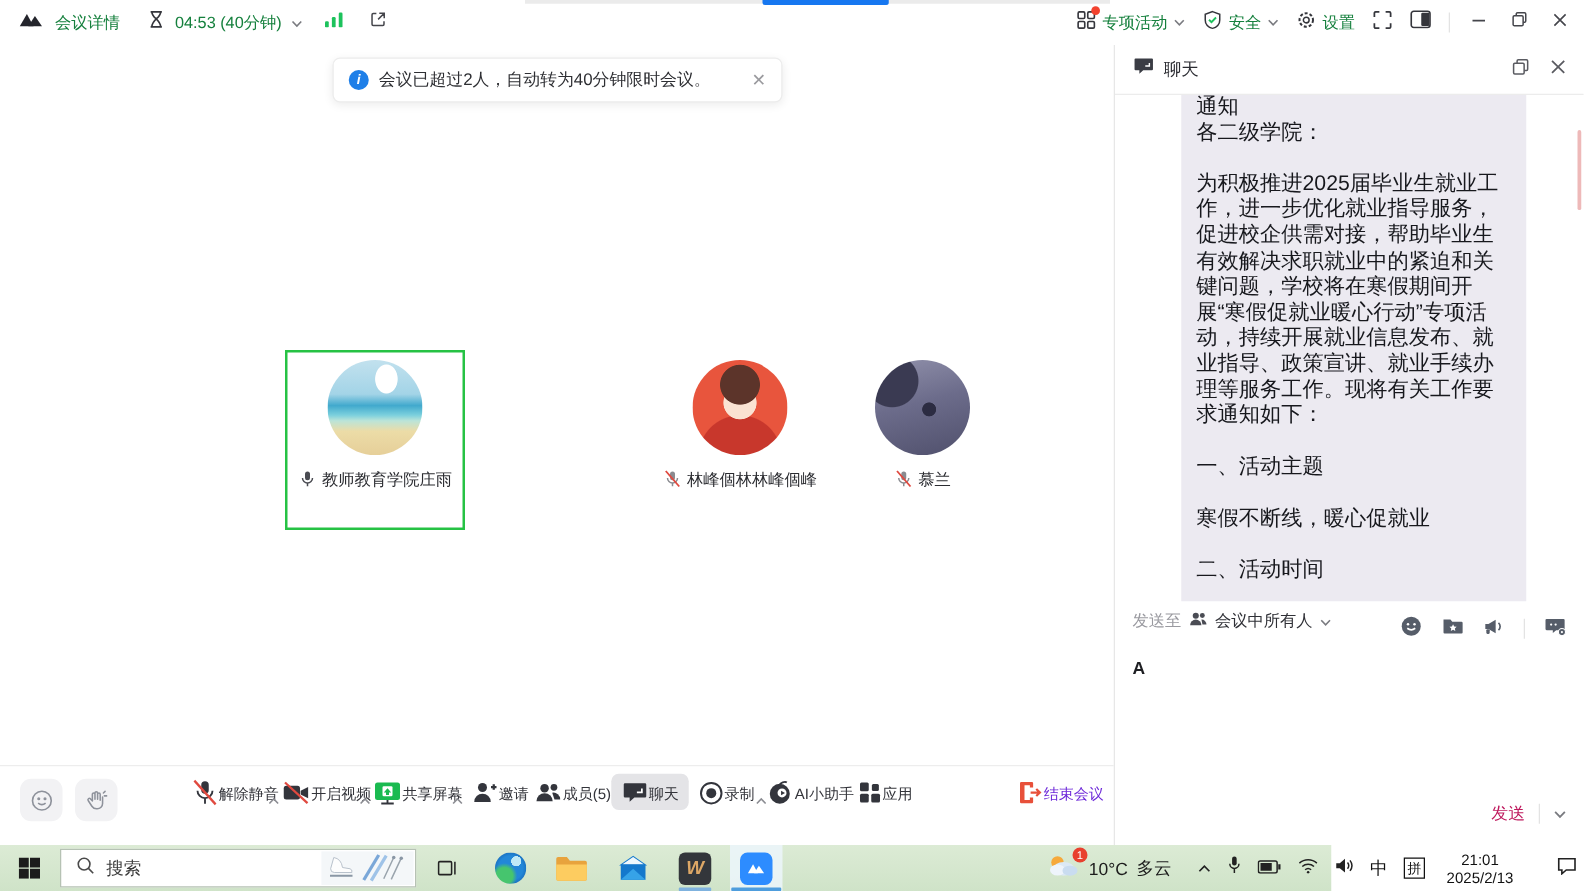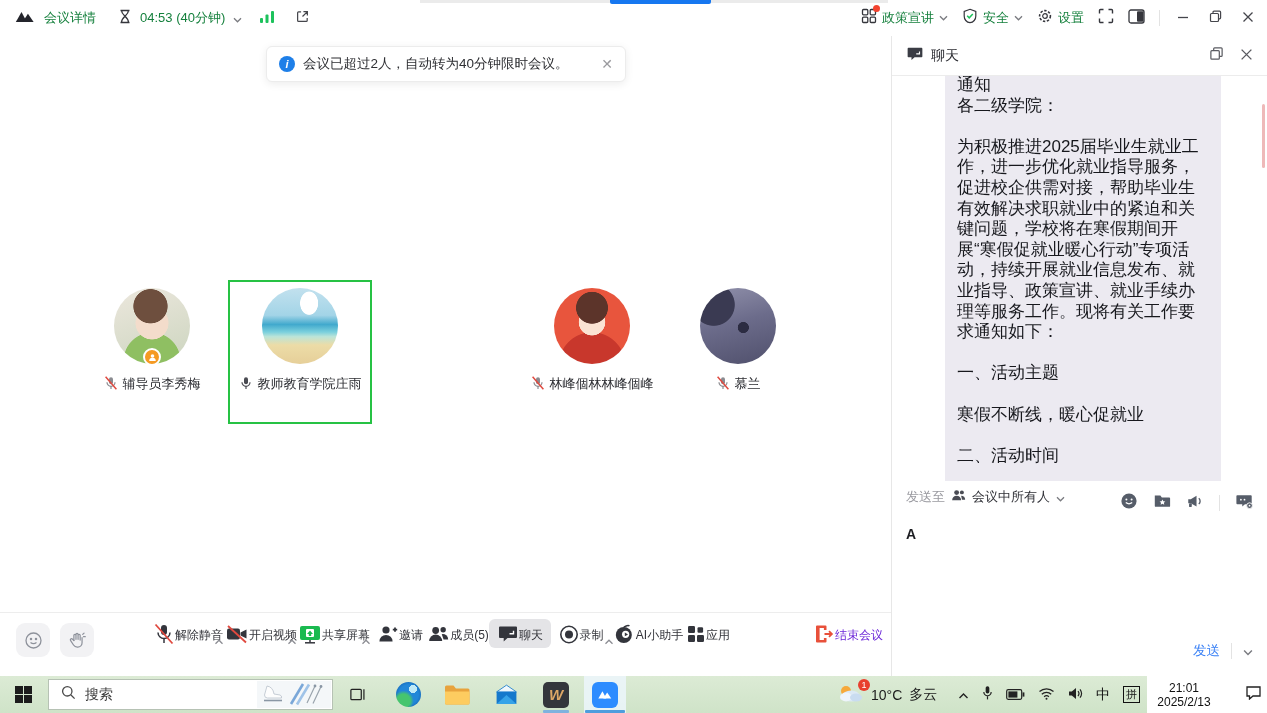--- a/index.html
+++ b/index.html
@@ -75,24 +75,24 @@
   .chat-msgs { position:relative; height:405px; overflow:hidden; }
   .bubble { position:absolute; left:53px; top:-10px; width:276px; background:#eceaf1; border-radius:10px;
             padding:9px 12px; font-size:17px; line-height:20.6px; color:#17181d; white-space:pre-wrap; }
   .scroll-thumb { position:absolute; right:2px; top:28px; width:3px; height:64px; background:#eeb9b9; border-radius:2px; }
   .chat-toolbar { position:absolute; left:0; top:452px; width:376px; height:30px; display:flex; padding:0 14px; gap:6px; }
   .sendto-label { font-size:13px; color:#9a9aa0; }
   .sendto-value { font-size:13px; color:#2f3036; }
   .ct-icons { margin-left:auto; display:flex; align-items:center; gap:15px; }
   .chat-inputtext { position:absolute; left:14px; top:490px; font-size:14px; color:#1d1e22; font-weight:600; }
   .chat-sendrow { position:absolute; right:14px; top:606px; display:flex; align-items:center; gap:11px; }
-  .send-label { font-size:13.5px; color:#3b82f6; cursor:pointer; }
+  .send-label { font-size:13.5px; color:#be185d; cursor:pointer; }
 
   
-  .taskbar { position:absolute; left:0; top:676px; width:1147px; height:37px; background:linear-gradient(#dcebd5,#cfe3c8); }
+  .taskbar { position:absolute; left:0; top:676px; width:1065px; height:37px; background:linear-gradient(#dcebd5,#cfe3c8); }
   .tk-start { position:absolute; left:0; top:0; width:46px; height:37px; display:flex; align-items:center; justify-content:center; cursor:pointer; }
   .tk-search { position:absolute; left:48px; top:3px; width:285px; height:31px; background:#fff; border:1px solid #b6c2b4;
                display:flex; align-items:center; padding-left:12px; gap:9px; }
   .tk-search-text { font-size:14px; color:#3c3c3c; }
   .tk-search-img { position:absolute; right:1px; top:1px; width:74px; height:27px; overflow:hidden; background:#fbfcfd; }
   .tk-slot { position:absolute; top:0; height:37px; display:flex; align-items:center; justify-content:center; cursor:pointer; }
   .underline { position:absolute; bottom:0; left:50%; transform:translateX(-50%); height:3px; border-radius:1px; }
   .weather { position:absolute; left:838px; top:0; height:37px; display:flex; align-items:center; gap:7px; cursor:pointer; }
   .weather-txt { font-size:14px; color:#1c1c1c; }
   .tray { position:absolute; left:958px; top:0; height:37px; display:flex; align-items:center; gap:13px; }
@@ -154,21 +154,21 @@
       <span class="tb-group">
         <span style="position:relative">
           <svg width="16" height="16" viewBox="0 0 16 16" fill="none" stroke="#35363c" stroke-width="1.3">
               <rect x="1.5" y="1.5" width="5.3" height="5.3" rx="1"></rect>
               <rect x="9.2" y="1.5" width="5.3" height="5.3" rx="1"></rect>
               <rect x="1.5" y="9.2" width="5.3" height="5.3" rx="1"></rect>
               <rect x="9.2" y="9.2" width="5.3" height="5.3" rx="1"></rect>
             </svg>
           <span style="position:absolute; top:-3px; right:-3px; width:7px; height:7px; border-radius:50%; background:#f3432f;"></span>
         </span>
-        <span class="tb-text">政策宣讲</span>
+        <span class="tb-text">专项活动</span>
         <svg width="9" height="6" viewBox="0 0 9 6" fill="none" stroke="#7a7b80" stroke-width="1.3">
             <path d="M1 1.2 L4.5 4.8 L8 1.2"></path>
           </svg>
       </span>
       <span class="tb-group">
         <span>
           <svg width="16" height="16" viewBox="0 0 16 16">
               <path d="M8 1.3 L13.8 3.4 V8 A6.5 6.5 0 0 1 8 14.7 A6.5 6.5 0 0 1 2.2 8 V3.4 Z" fill="none" stroke="#35363c" stroke-width="1.2"></path>
               <path d="M5.2 7.8 L7.2 9.8 L10.8 6" fill="none" stroke="#1dc25c" stroke-width="1.5"></path>
             </svg>
@@ -220,41 +220,20 @@
   <div class="topstrip">
     <div class="topstrip-blue"></div>
   </div>
 
   <div class="banner">
     <span class="info-dot">i</span>
     <span class="banner-text">会议已超过2人，自动转为40分钟限时会议。</span>
     <span class="banner-x">✕</span>
   </div>
 
-  <div class="tile" style="left:80px">
-    <div class="avatar a1">
-      <span class="host-badge">
-        <svg width="9" height="9" viewBox="0 0 10 10" fill="#fff">
-            <circle cx="5" cy="3.4" r="2"></circle>
-            <path d="M1.4 9 a3.6 3.6 0 0 1 7.2 0 z"></path>
-          </svg>
-      </span>
-    </div>
-    <div class="nameRow">
-      <span>
-        <svg width="14" height="14" viewBox="0 0 14 14" fill="none">
-            <rect x="5" y="1.2" width="4" height="7" rx="2" fill="#8a8b90"></rect>
-            <path d="M3 6.3 a4 4 0 0 0 8 0" stroke="#8a8b90" stroke-width="1.2"></path>
-            <line x1="7" y1="10.3" x2="7" y2="13" stroke="#8a8b90" stroke-width="1.2"></line>
-            <line x1="1.6" y1="0.8" x2="12.4" y2="13.2" stroke="#e0493f" stroke-width="1.5"></line>
-          </svg>
-      </span>
-      <span>辅导员李秀梅</span>
-    </div>
-  </div>
 
   <div class="tile active" style="left:228px">
     <div class="avatar a2"></div>
     <div class="nameRow">
       <span>
         <svg width="14" height="14" viewBox="0 0 14 14" fill="none">
             <rect x="5" y="1.2" width="4" height="7" rx="2" fill="#4a4b52"></rect>
             <path d="M3 6.3 a4 4 0 0 0 8 0" stroke="#4a4b52" stroke-width="1.2"></path>
             <line x1="7" y1="10.3" x2="7" y2="13" stroke="#4a4b52" stroke-width="1.2"></line>
           </svg>

